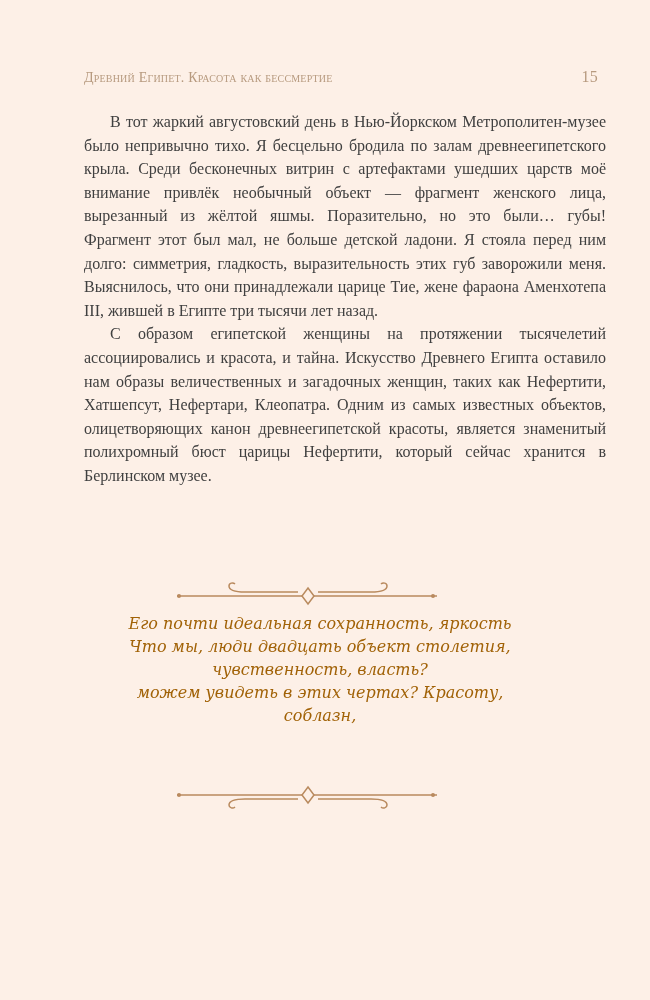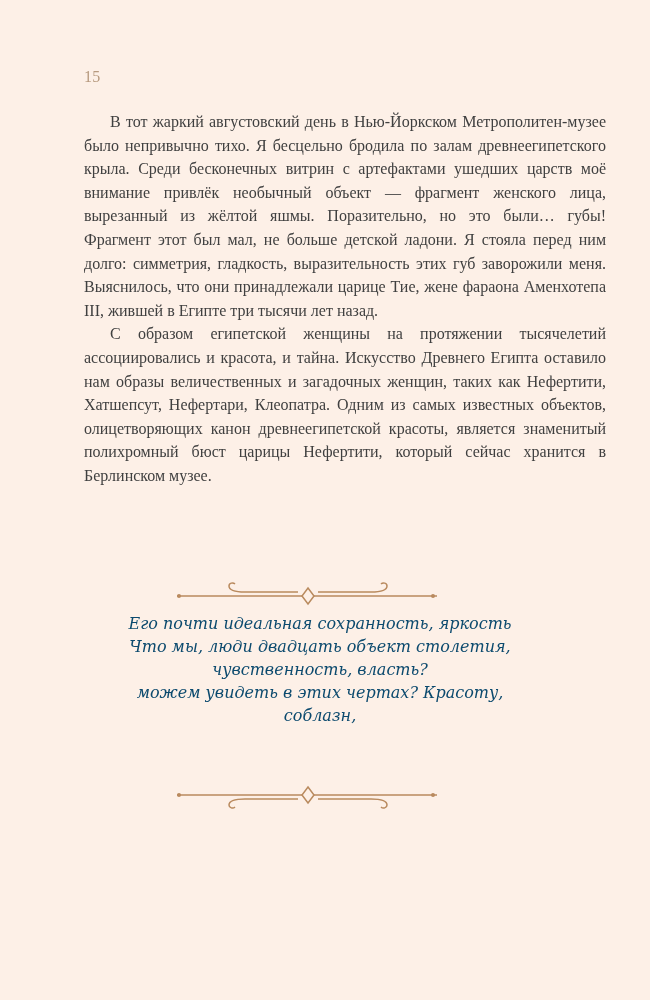--- a/index.html
+++ b/index.html
@@ -33,28 +33,29 @@
     position: absolute; left: 175px; width: 270px; height: 30px;
   }
   .ornament svg { display:block; }
   .quote {
     position: absolute; left: 110px; top: 612px; width: 420px;
     text-align: center;
     font-family: "DejaVu Serif", "Liberation Serif", serif;
     font-style: italic;
     font-size: 16px;
     line-height: 23px;
-    color: #0c4a6e;
+    color: #a16207;
   }
   .quote .qline { display: block; }
 </style>
 </head>
 <body>
 
 <div class="running-head">
+  <span class="title">Древний Египет. Красота как бессмертие</span>
   <span class="page-num">15</span>
 </div>
 
 <div class="body-text">
   <p>В тот жаркий августовский день в Нью-Йоркском Метрополитен-музее было непривычно тихо. Я бесцельно бродила по залам древнеегипетского крыла. Среди бесконечных витрин с артефактами ушедших царств моё внимание привлёк необычный объект — фрагмент женского лица, вырезанный из жёлтой яшмы. Поразительно, но это были… губы! Фрагмент этот был мал, не больше детской ладони. Я стояла перед ним долго: симметрия, гладкость, выразительность этих губ заворожили меня. Выяснилось, что они принадлежали царице Тие, жене фараона Аменхотепа III, жившей в Египте три тысячи лет назад.</p>
   <p>С образом египетской женщины на протяжении тысячелетий ассоциировались и красота, и тайна. Искусство Древнего Египта оставило нам образы величественных и загадочных женщин, таких как Нефертити, Хатшепсут, Нефертари, Клеопатра. Одним из самых известных объектов, олицетворяющих канон древнеегипетской красоты, является знаменитый полихромный бюст царицы Нефертити, который сейчас хранится в Берлинском музее.</p>
 </div>
 
 <div class="ornament" style="top:581px;">
   <svg width="270" height="30" viewBox="0 0 270 30" fill="none" stroke="#b98a5e">

